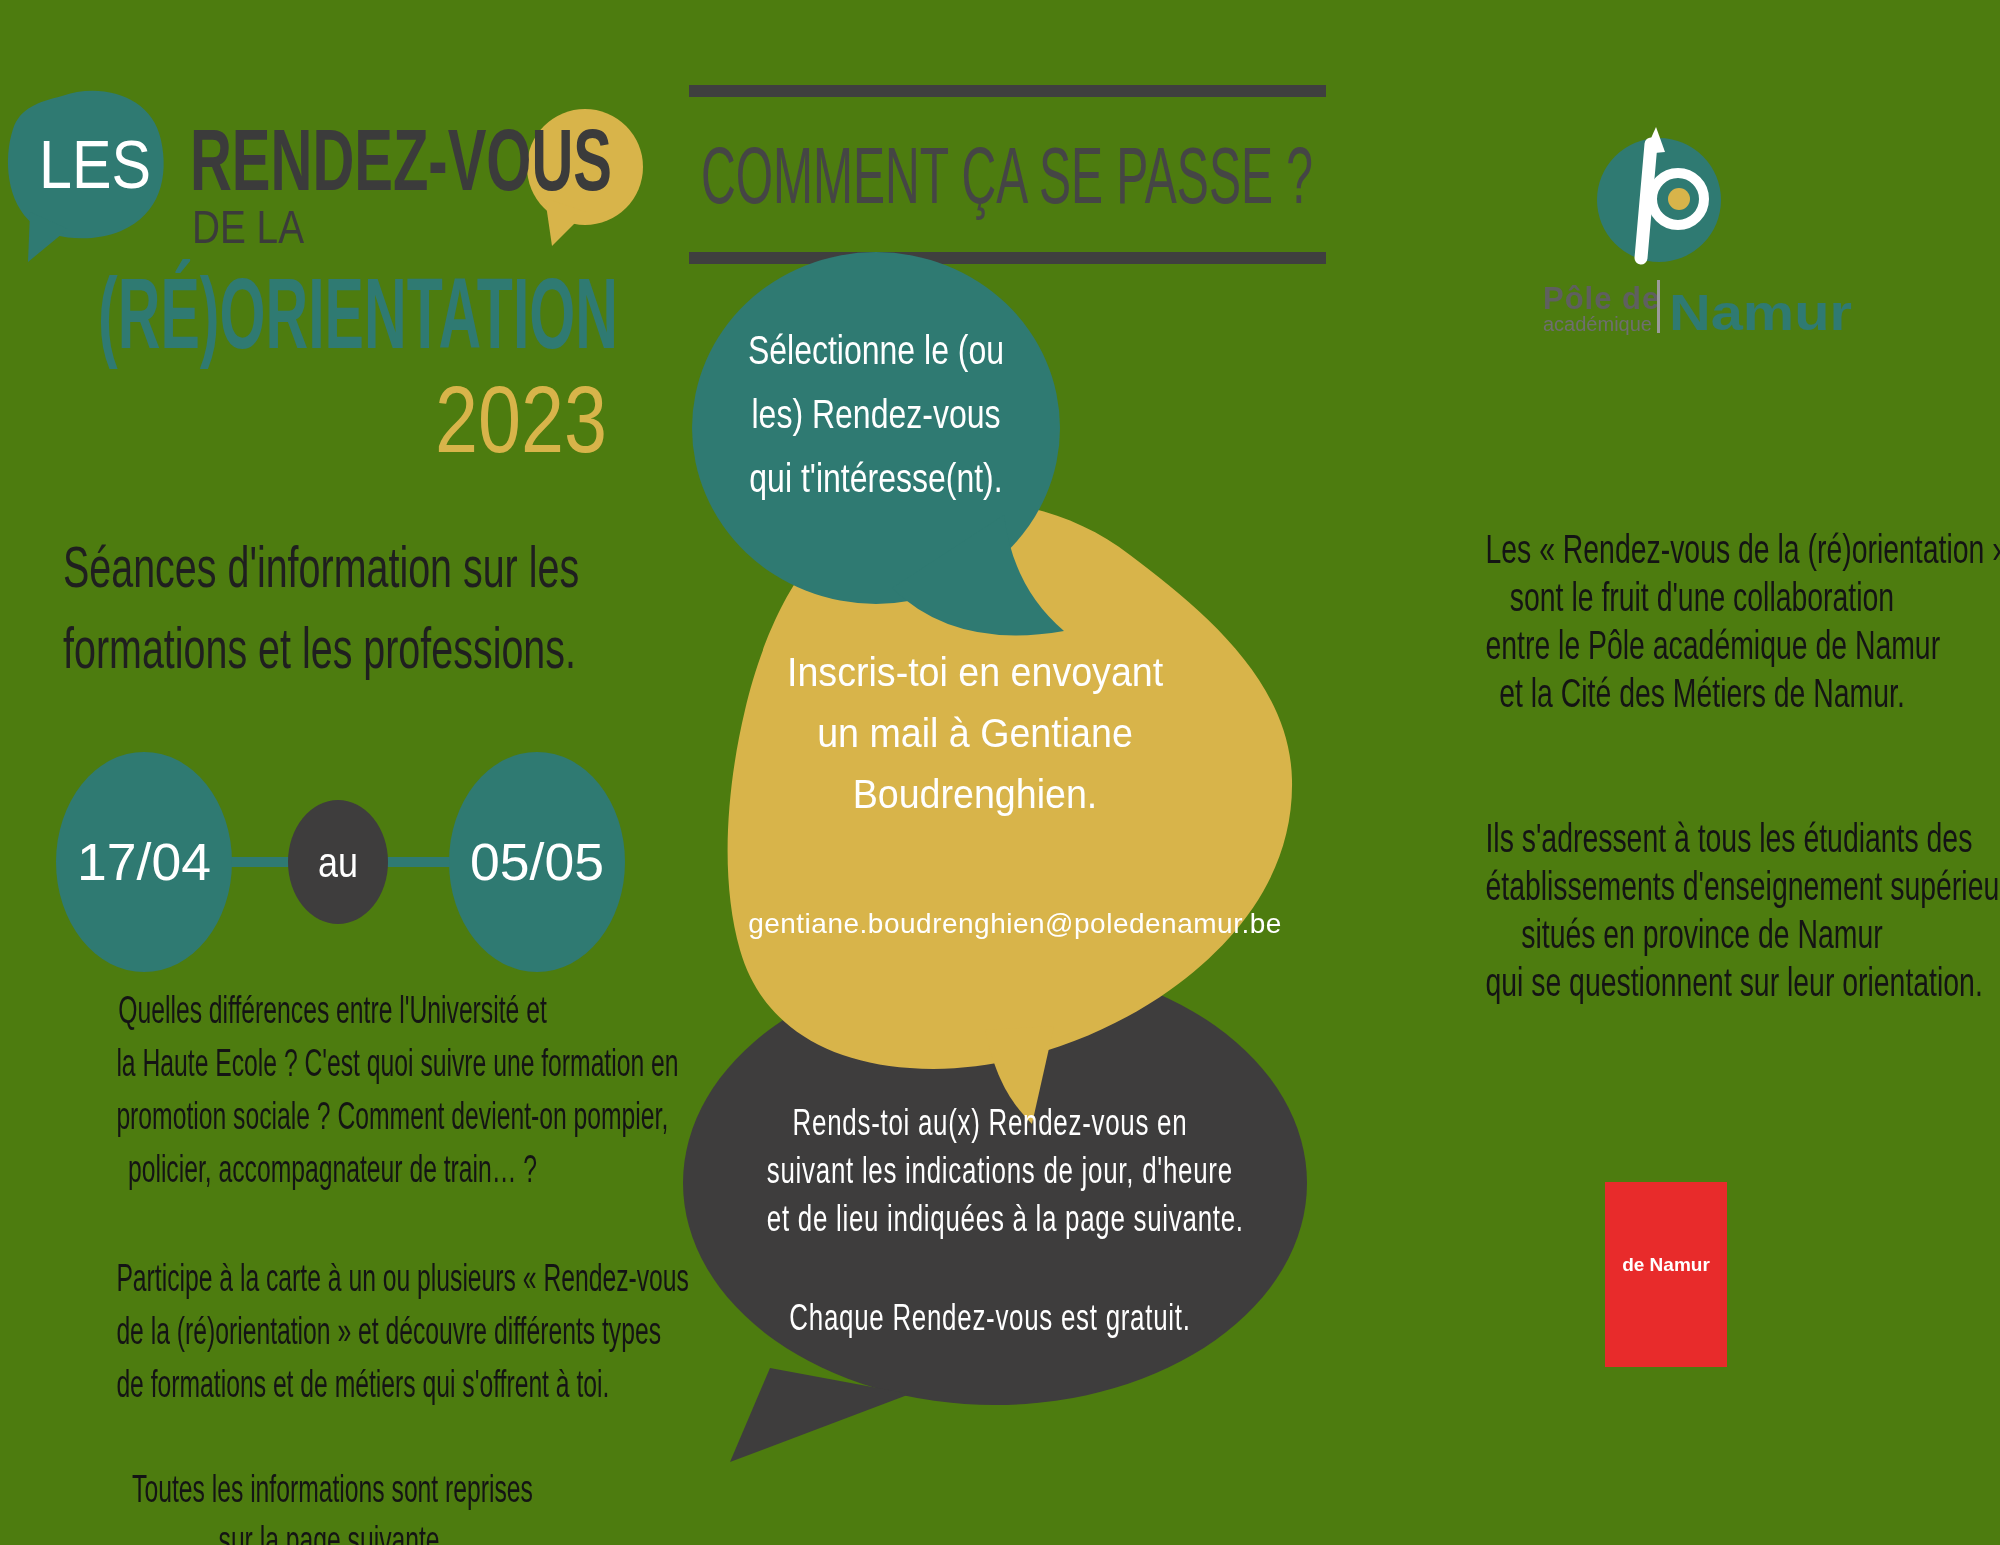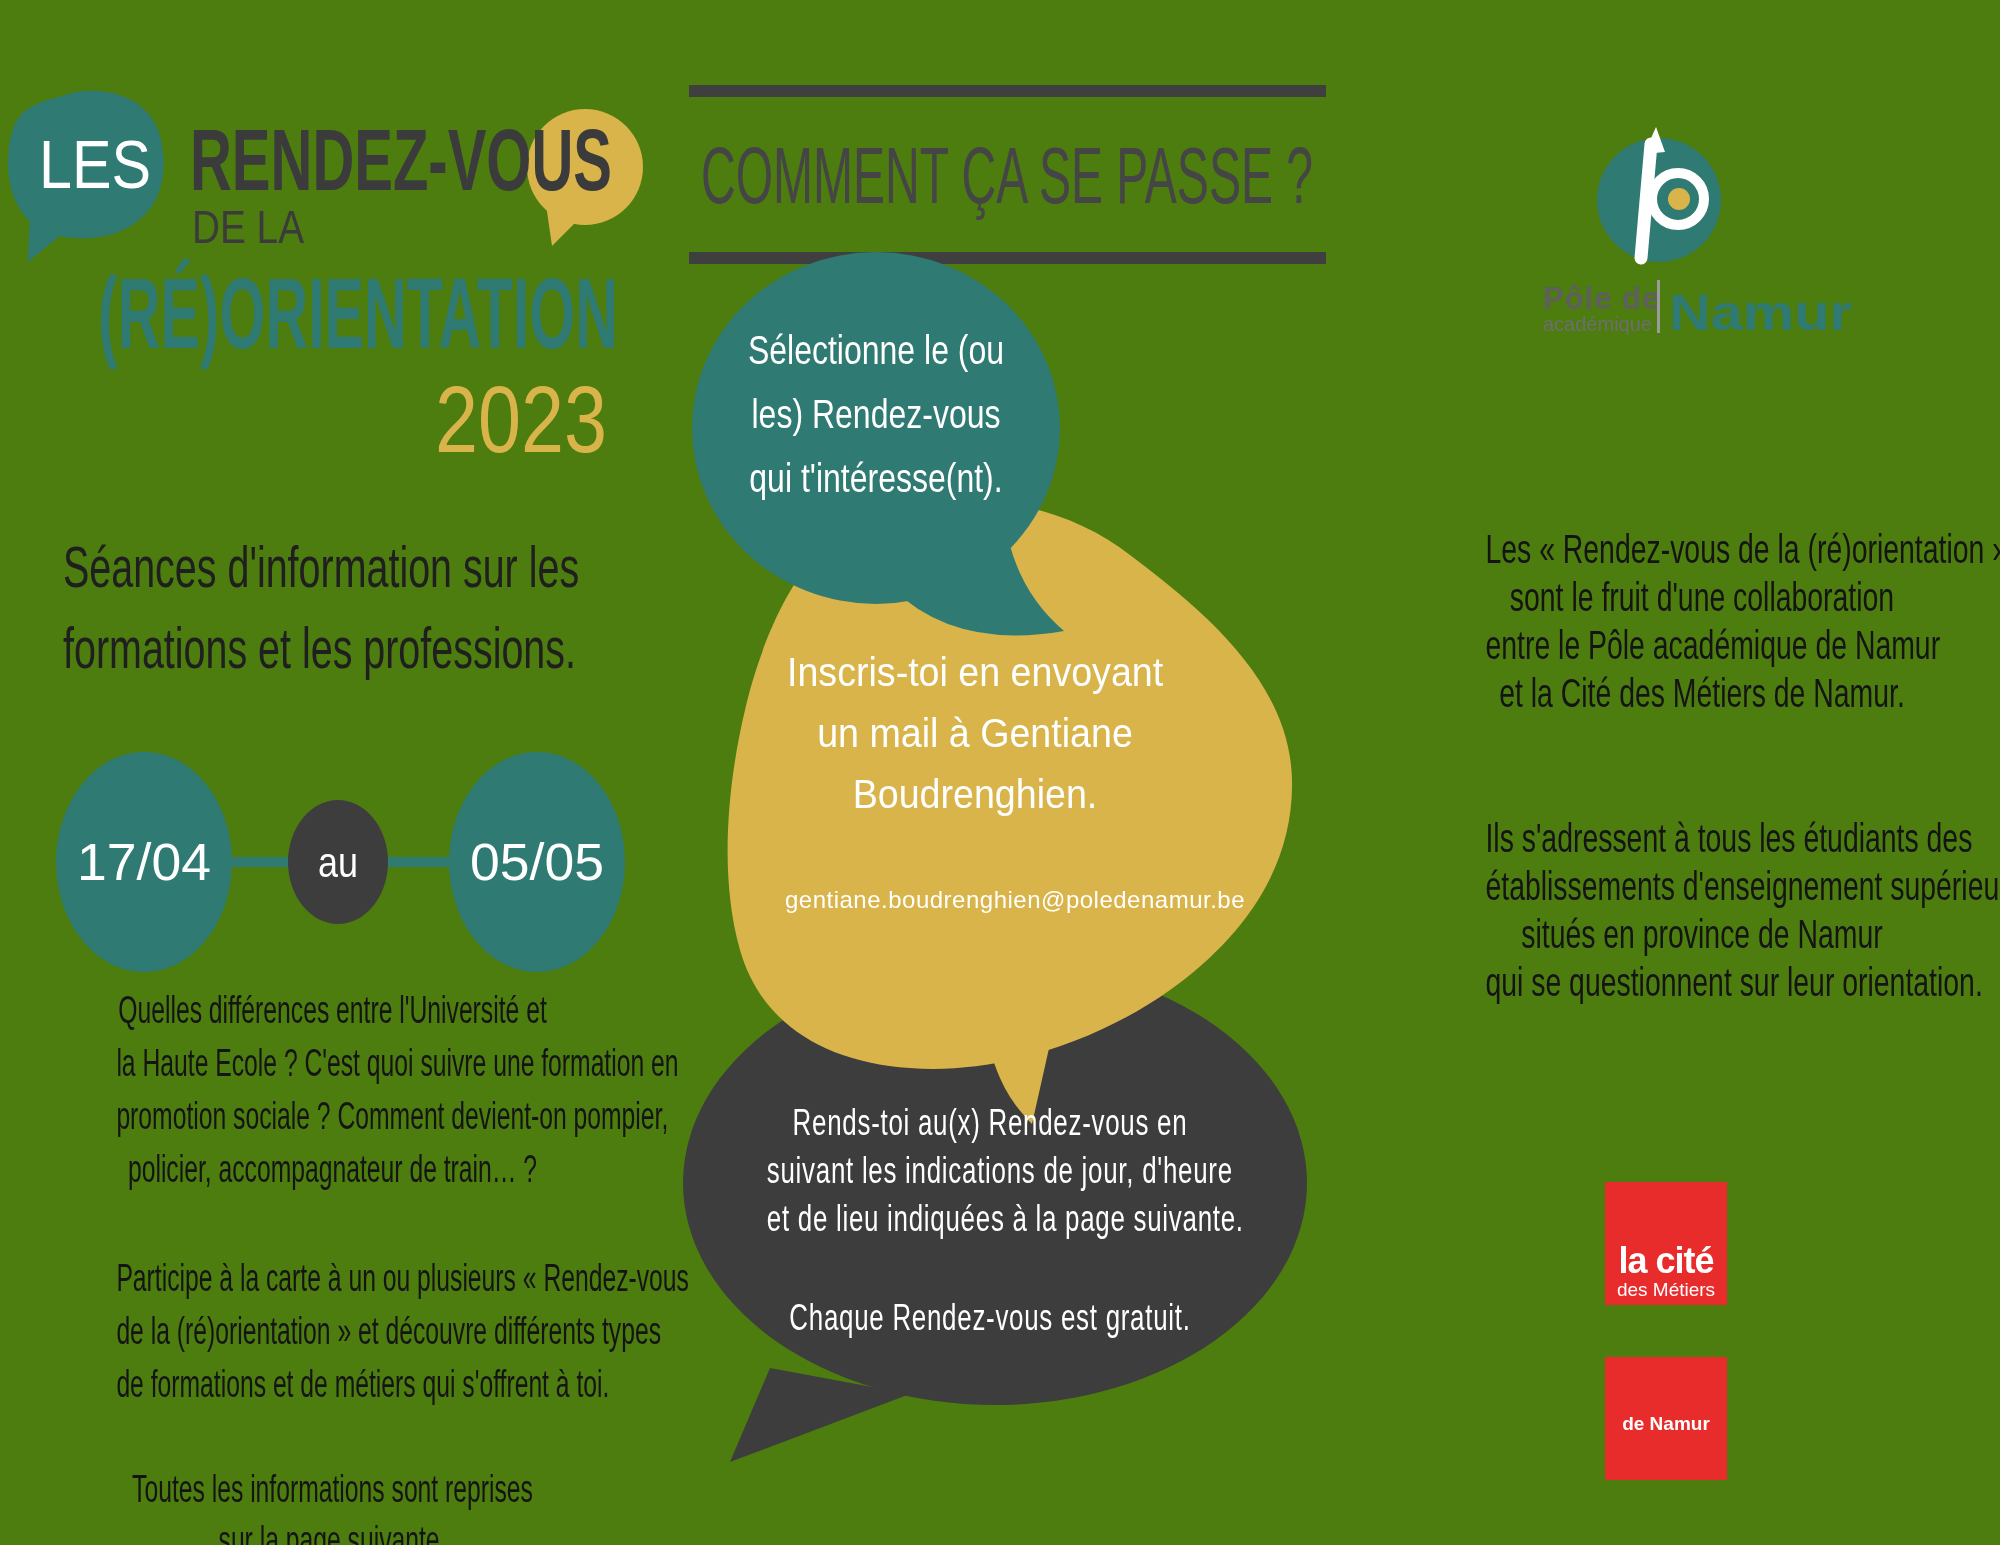--- a/index.html
+++ b/index.html
@@ -97,21 +97,21 @@
     <div class="ln">Sélectionne le (ou</div>
     <div class="ln">les) Rendez-vous</div>
     <div class="ln">qui t'intéresse(nt).</div>
   </div>
 
   <div class="abs para bubbletext cond94" style="left:775px;top:642px;width:400px;font-size:40px;line-height:61px">
     <div class="ln">Inscris-toi en envoyant</div>
     <div class="ln">un mail à Gentiane</div>
     <div class="ln">Boudrenghien.</div>
   </div>
-  <div class="abs para bubbletext" style="left:715px;top:884px;width:600px;font-size:24px;line-height:32px;letter-spacing:0.5px">
+  <div class="abs para bubbletext" style="left:715px;top:908px;width:600px;font-size:28px;line-height:32px;letter-spacing:0.5px">
     <div class="ln">gentiane.boudrenghien@poledenamur.be</div>
   </div>
 
   <div class="abs para bubbletext cond72" style="left:680px;top:1099px;width:620px;font-size:36px;line-height:48px;letter-spacing:1px">
     <div class="ln">Rends-toi au(x) Rendez-vous en</div>
     <div class="ln">suivant les indications de jour, d'heure</div>
     <div class="ln">et de lieu indiquées à la page suivante.</div>
   </div>
   <div class="abs para bubbletext cond72" style="left:680px;top:1302px;width:620px;font-size:36px;line-height:32px;letter-spacing:1px">
     <div class="ln">Chaque Rendez-vous est gratuit.</div>
@@ -139,17 +139,17 @@
     <div class="ln">Ils s'adressent à tous les étudiants des</div>
     <div class="ln">établissements d'enseignement supérieur</div>
     <div class="ln">situés en province de Namur</div>
     <div class="ln">qui se questionnent sur leur orientation.</div>
   </div>
 
   <div class="abs redblock" style="top:1182px;justify-content:flex-end;padding-bottom:4px;box-sizing:border-box">
     <div class="ln" style="font-size:36px;font-weight:bold;letter-spacing:-1px;line-height:36px">la cité</div>
     <div class="ln" style="font-size:19px;font-weight:normal;line-height:22px">des Métiers</div>
   </div>
-  <div class="abs redblock" style="top:1357px;justify-content:center;padding-top:10px;box-sizing:border-box">
+  <div class="abs redblock" style="top:1244px;justify-content:flex-start;padding-top:10px;box-sizing:border-box">
     <div class="ln" style="font-size:19px;font-weight:bold">de Namur</div>
   </div>
 
 </div>
 
 </body></html>

